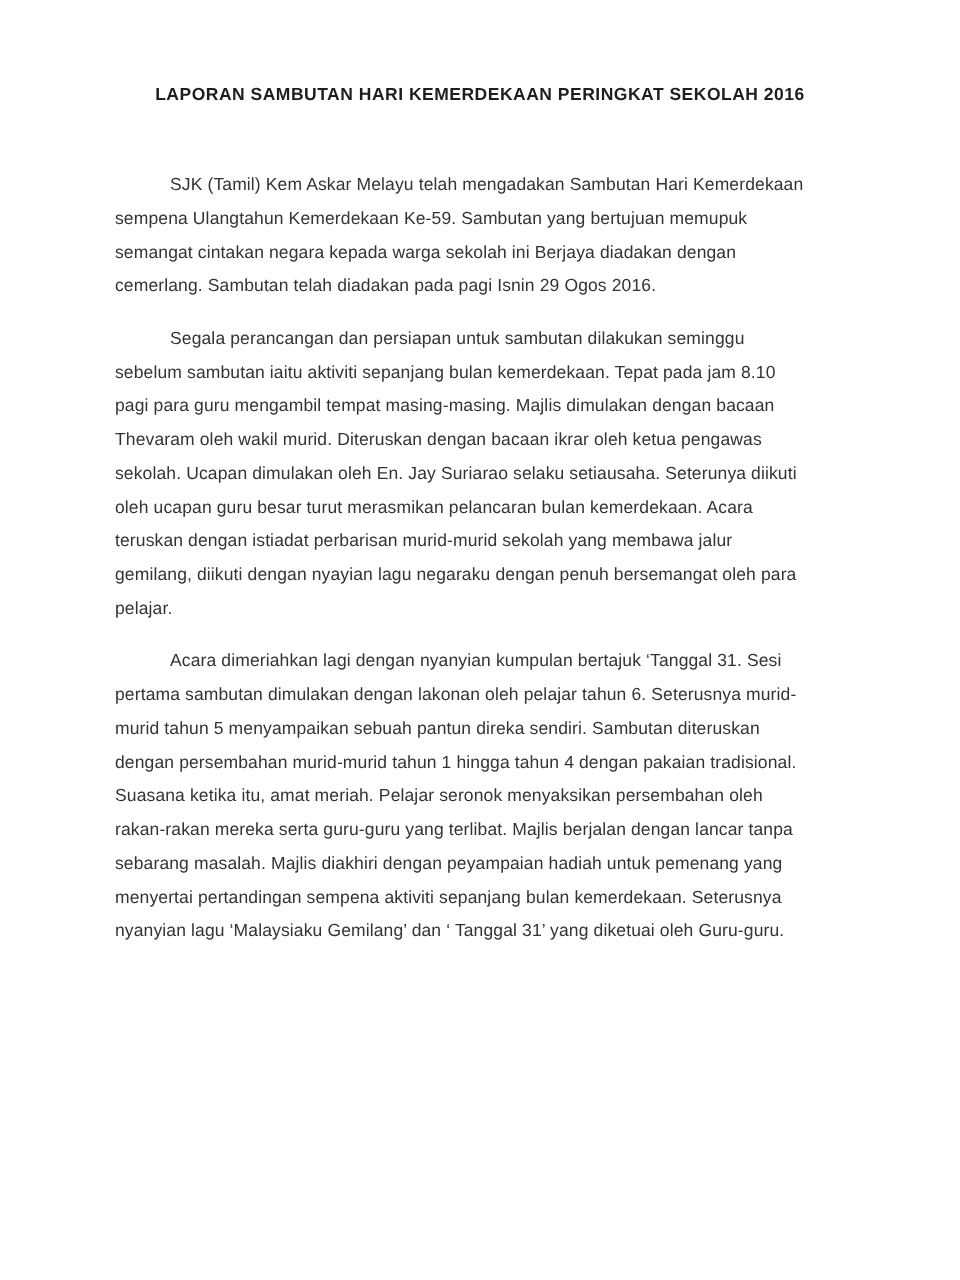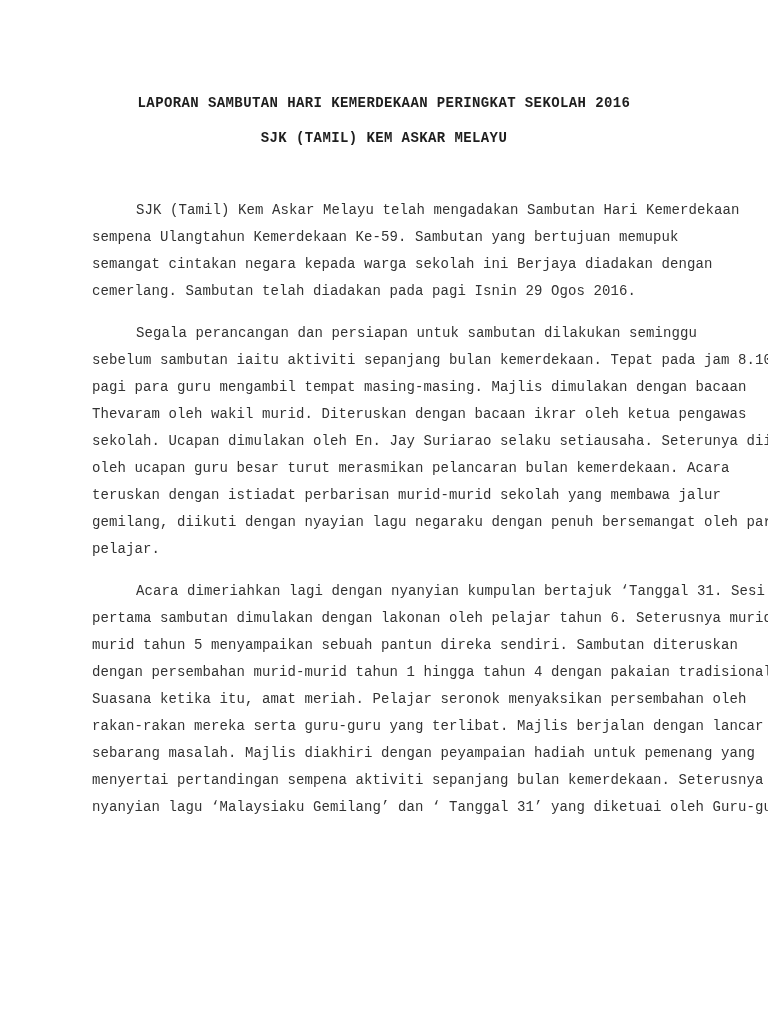--- a/index.html
+++ b/index.html
@@ -7,22 +7,22 @@
     padding: 0;
     background: #ffffff;
   }
   .page {
     position: relative;
     width: 768px;
     height: 1024px;
     background: #ffffff;
     overflow: hidden;
     box-sizing: border-box;
-    padding-top: 90px;
-    font-family: Liberation Mono, monospace;
+    padding-top: 62px;
+    font-family: Liberation Sans, sans-serif;
     -webkit-font-smoothing: antialiased;
   }
   .doc-header {
     width: 100%;
     text-align: center;
   }
   .title-line {
     font-size: 14px;
     font-weight: bold;
     line-height: 27px;
@@ -48,21 +48,20 @@
     white-space: pre; 
   }
 </style>
 </head>
 <body>
 
 <div class="page">
 
   <div class="doc-header">
     <div class="title-line title-line-1">LAPORAN SAMBUTAN HARI KEMERDEKAAN PERINGKAT SEKOLAH 2016</div>
-    <div class="title-line title-line-2">SJK (TAMIL) KEM ASKAR MELAYU</div>
   </div>
 
   <div class="doc-body">
     <p class="para">SJK (Tamil) Kem Askar Melayu telah mengadakan Sambutan Hari Kemerdekaan
 sempena Ulangtahun Kemerdekaan Ke-59. Sambutan yang bertujuan memupuk
 semangat cintakan negara kepada warga sekolah ini Berjaya diadakan dengan
 cemerlang. Sambutan telah diadakan pada pagi Isnin 29 Ogos 2016.</p>
     <p class="para">Segala perancangan dan persiapan untuk sambutan dilakukan seminggu
 sebelum sambutan iaitu aktiviti sepanjang bulan kemerdekaan. Tepat pada jam 8.10
 pagi para guru mengambil tempat masing-masing. Majlis dimulakan dengan bacaan

